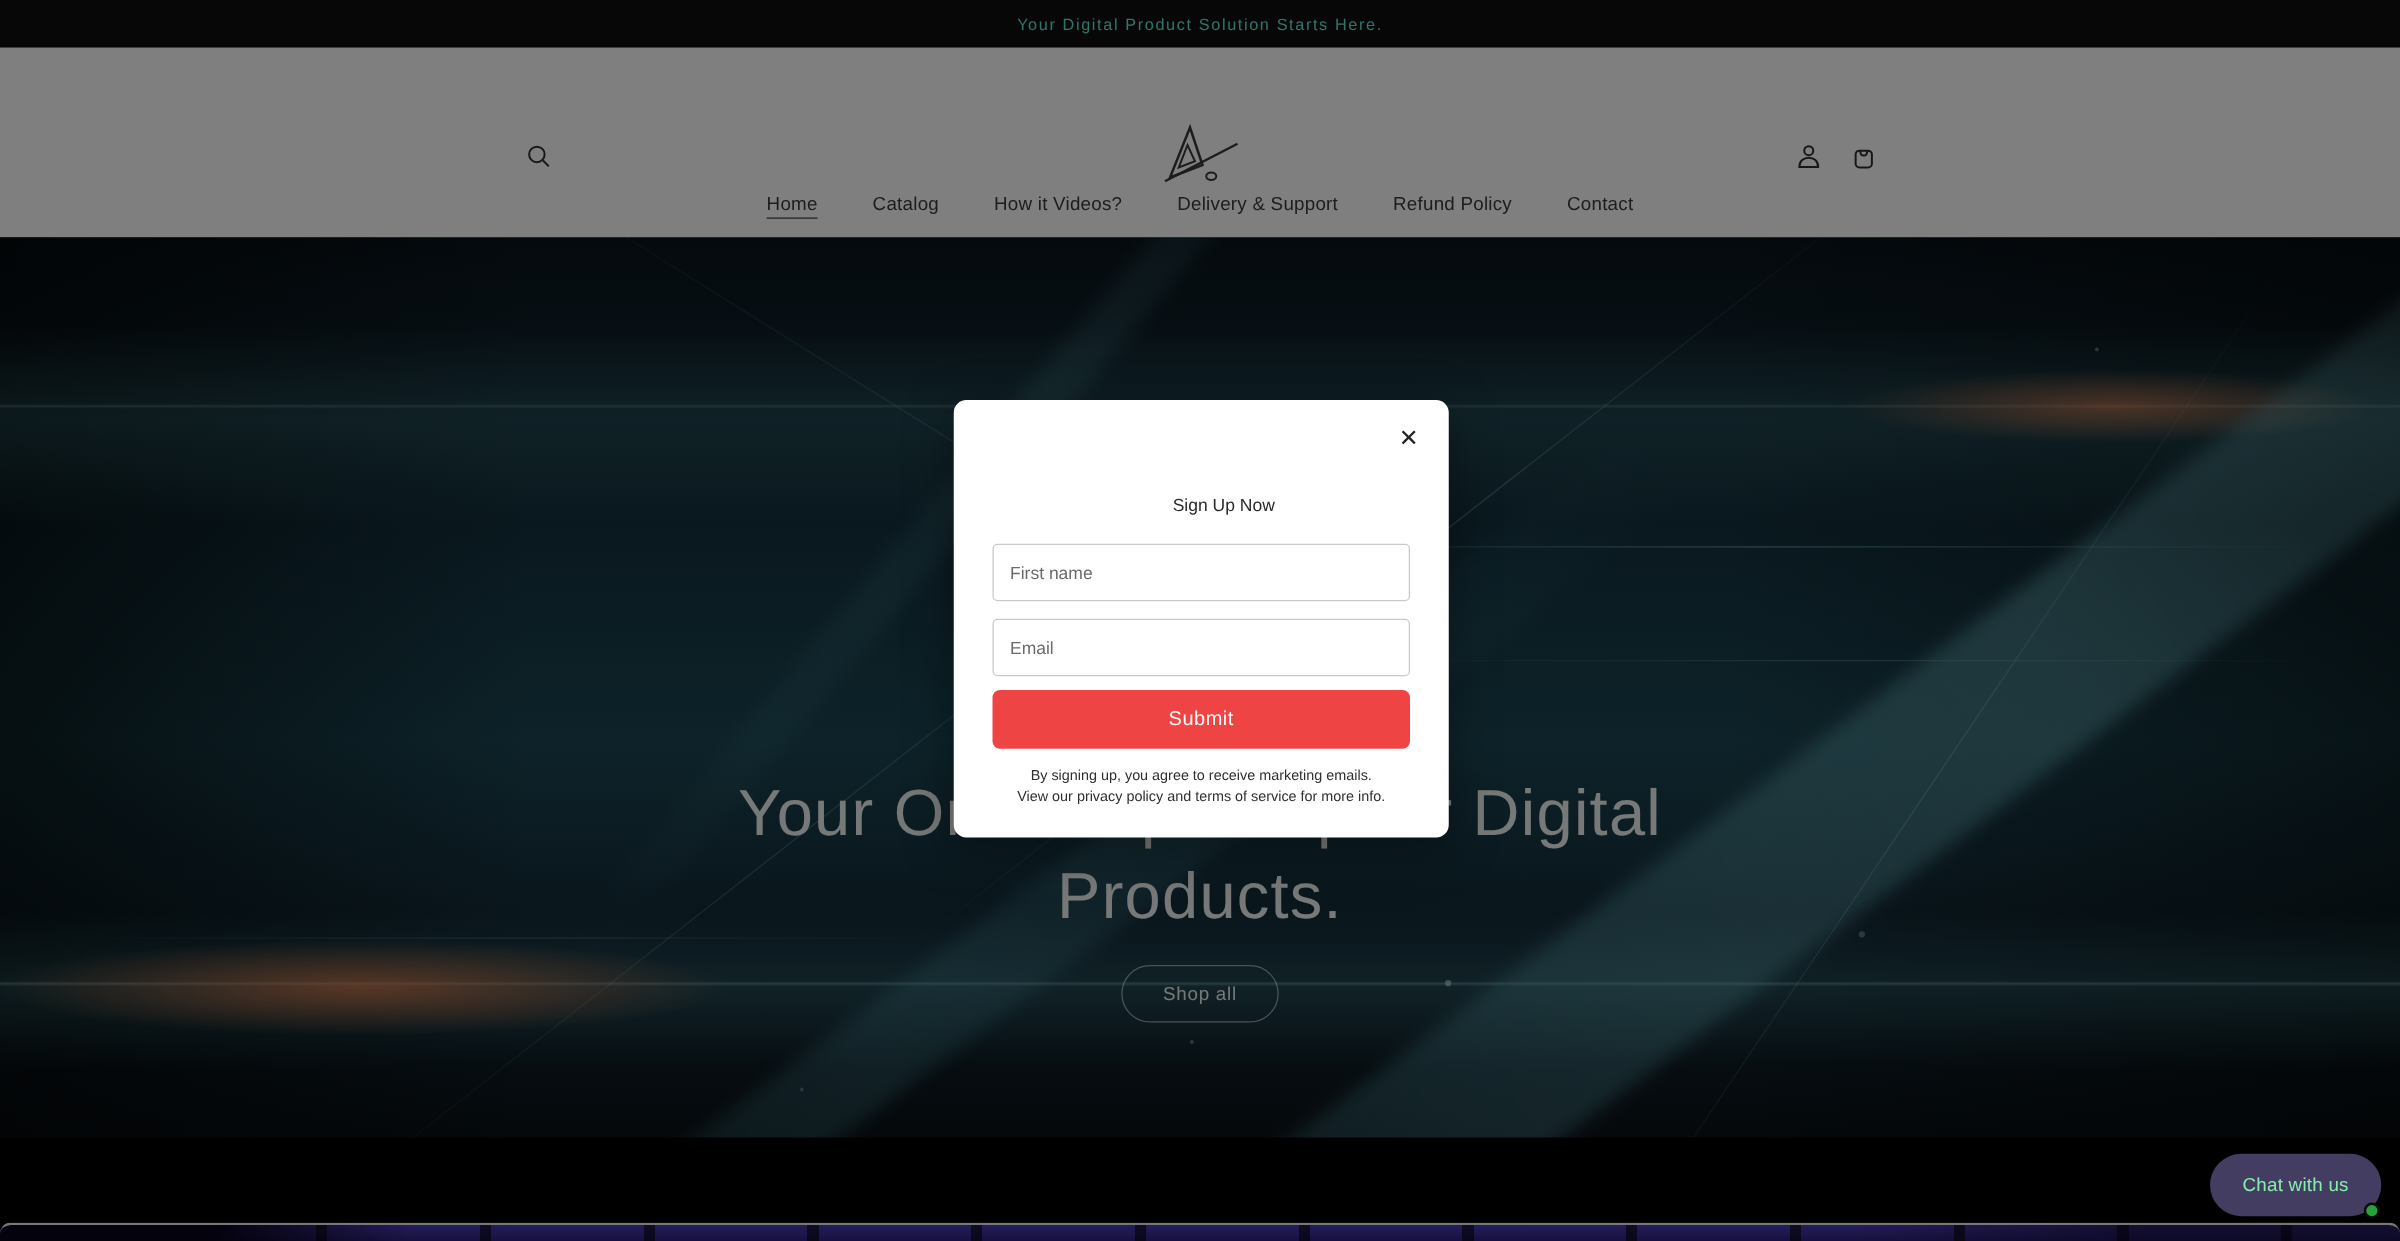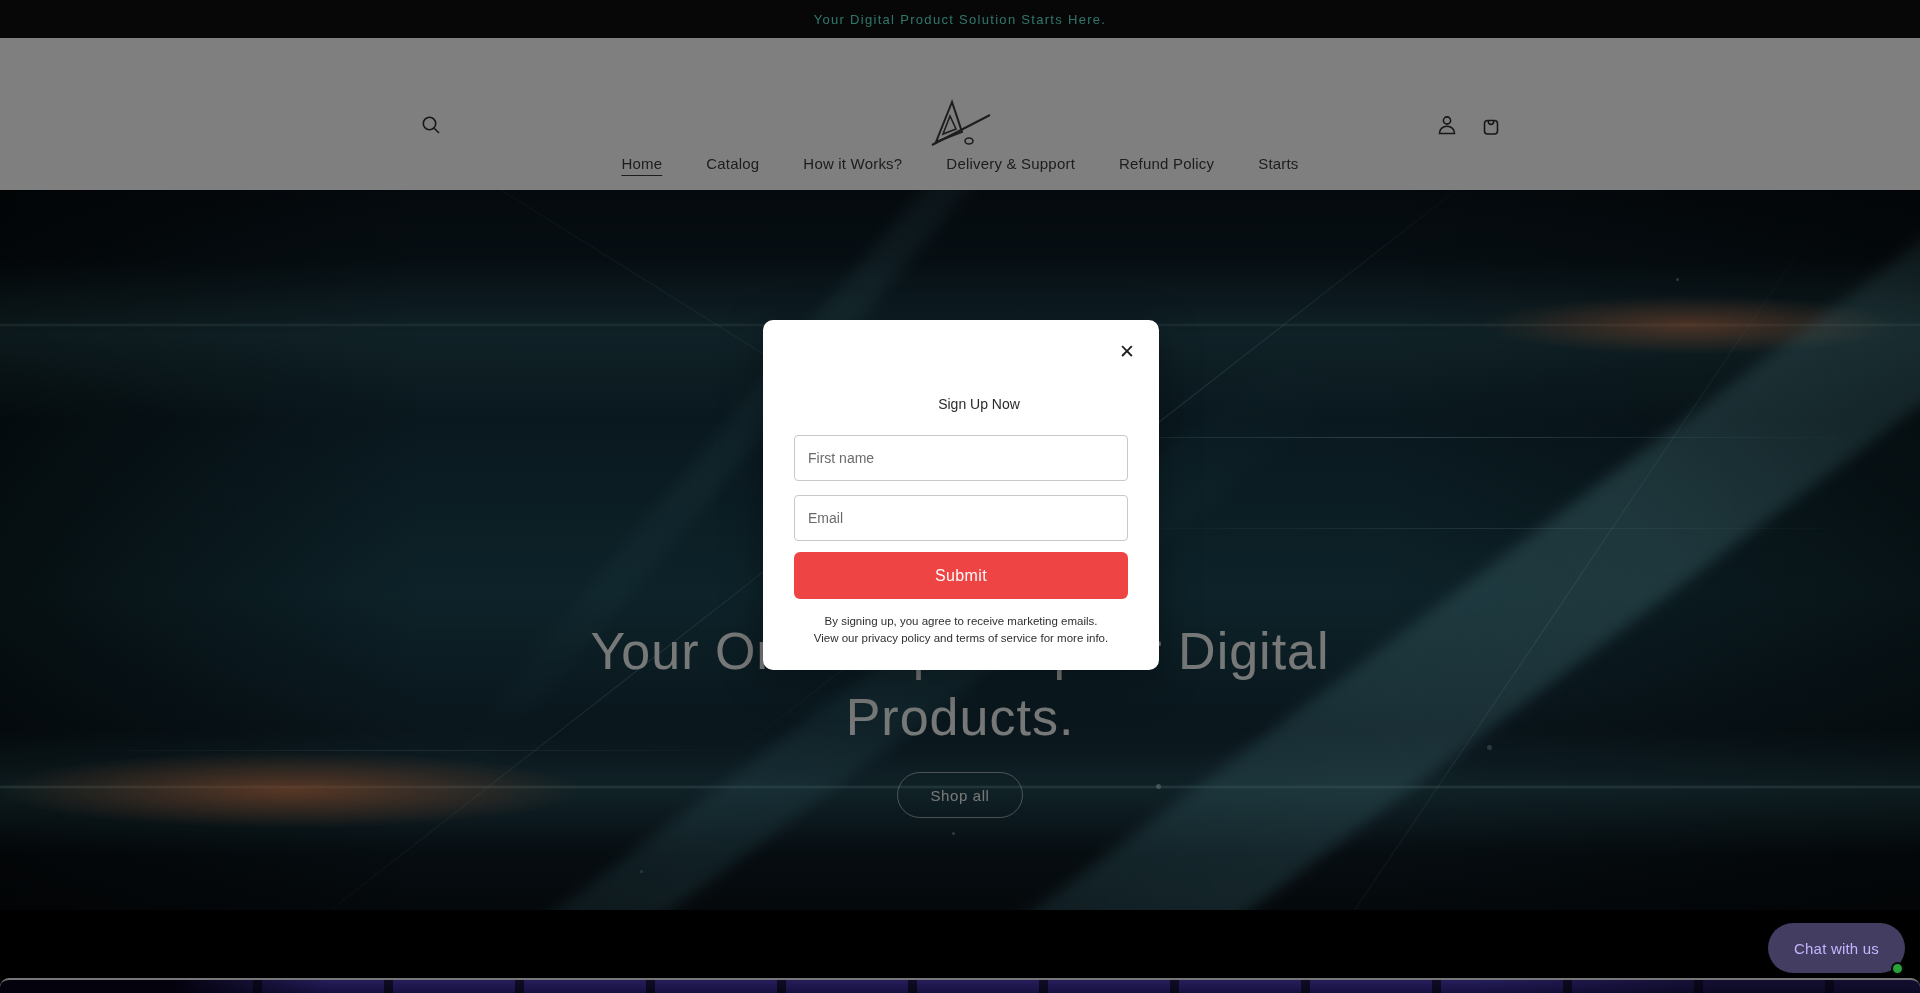--- a/index.html
+++ b/index.html
@@ -94,21 +94,21 @@
   .submit { position:absolute; top:232px; left:31px; width:334px; height:47px; background:#ef4444;
     color:#fbfbfb; border:none; border-radius:6px; font-size:16px; cursor:pointer; letter-spacing:0.4px;
     font-family:"Liberation Sans","DejaVu Sans",sans-serif; }
   .disclaimer { position:absolute; top:293px; left:48px; width:300px; text-align:center;
     font-size:11.5px; line-height:1.45; color:#2f2f2f; }
 
   
   .chat { position:absolute; right:15px; bottom:20px; width:137px; height:50px; background:#433d62;
     border-radius:25px; z-index:70; display:flex; align-items:center; justify-content:center;
     border:none; cursor:pointer; }
-  .chat span { color:#c4b5fd; font-size:15px; letter-spacing:0.2px; }
+  .chat span { color:#86efac; font-size:15px; letter-spacing:0.2px; }
   .chat .dot { position:absolute; right:1px; bottom:-2px; width:13px; height:13px; border-radius:50%;
     background:#2aa23c; border:2px solid #0b0b0b; }
 
   svg { display:block; }
 </style>
 </head>
 <body>
 
 <div class="page">
 
@@ -148,24 +148,24 @@
         <svg width="22" height="22" viewBox="0 0 22 22" fill="none" stroke="currentColor" stroke-width="1.6">
           <rect x="4.5" y="6.5" width="13" height="13.5" rx="3"></rect>
           <path d="M8.2 6.5 C8.2 9 9.4 10.4 11 10.4 C12.6 10.4 13.8 9 13.8 6.5"></path>
         </svg>
       </span>
     </button>
 
     <nav class="nav">
       <a href="#" class="active">Home</a>
       <a href="#">Catalog</a>
-      <a href="#">How it Works?</a>
+      <a href="#">How it Videos?</a>
       <a href="#">Delivery &amp; Support</a>
       <a href="#">Refund Policy</a>
-      <a href="#">Starts</a>
+      <a href="#">Contact</a>
     </nav>
   </header>
 
   <section class="hero">
     <div class="band band1"></div>
     <div class="band band2"></div>
     <div class="band band3"></div>
     <div class="hline hl1"></div>
     <div class="hline hl2"></div>
     <div class="hline hl3"></div>

